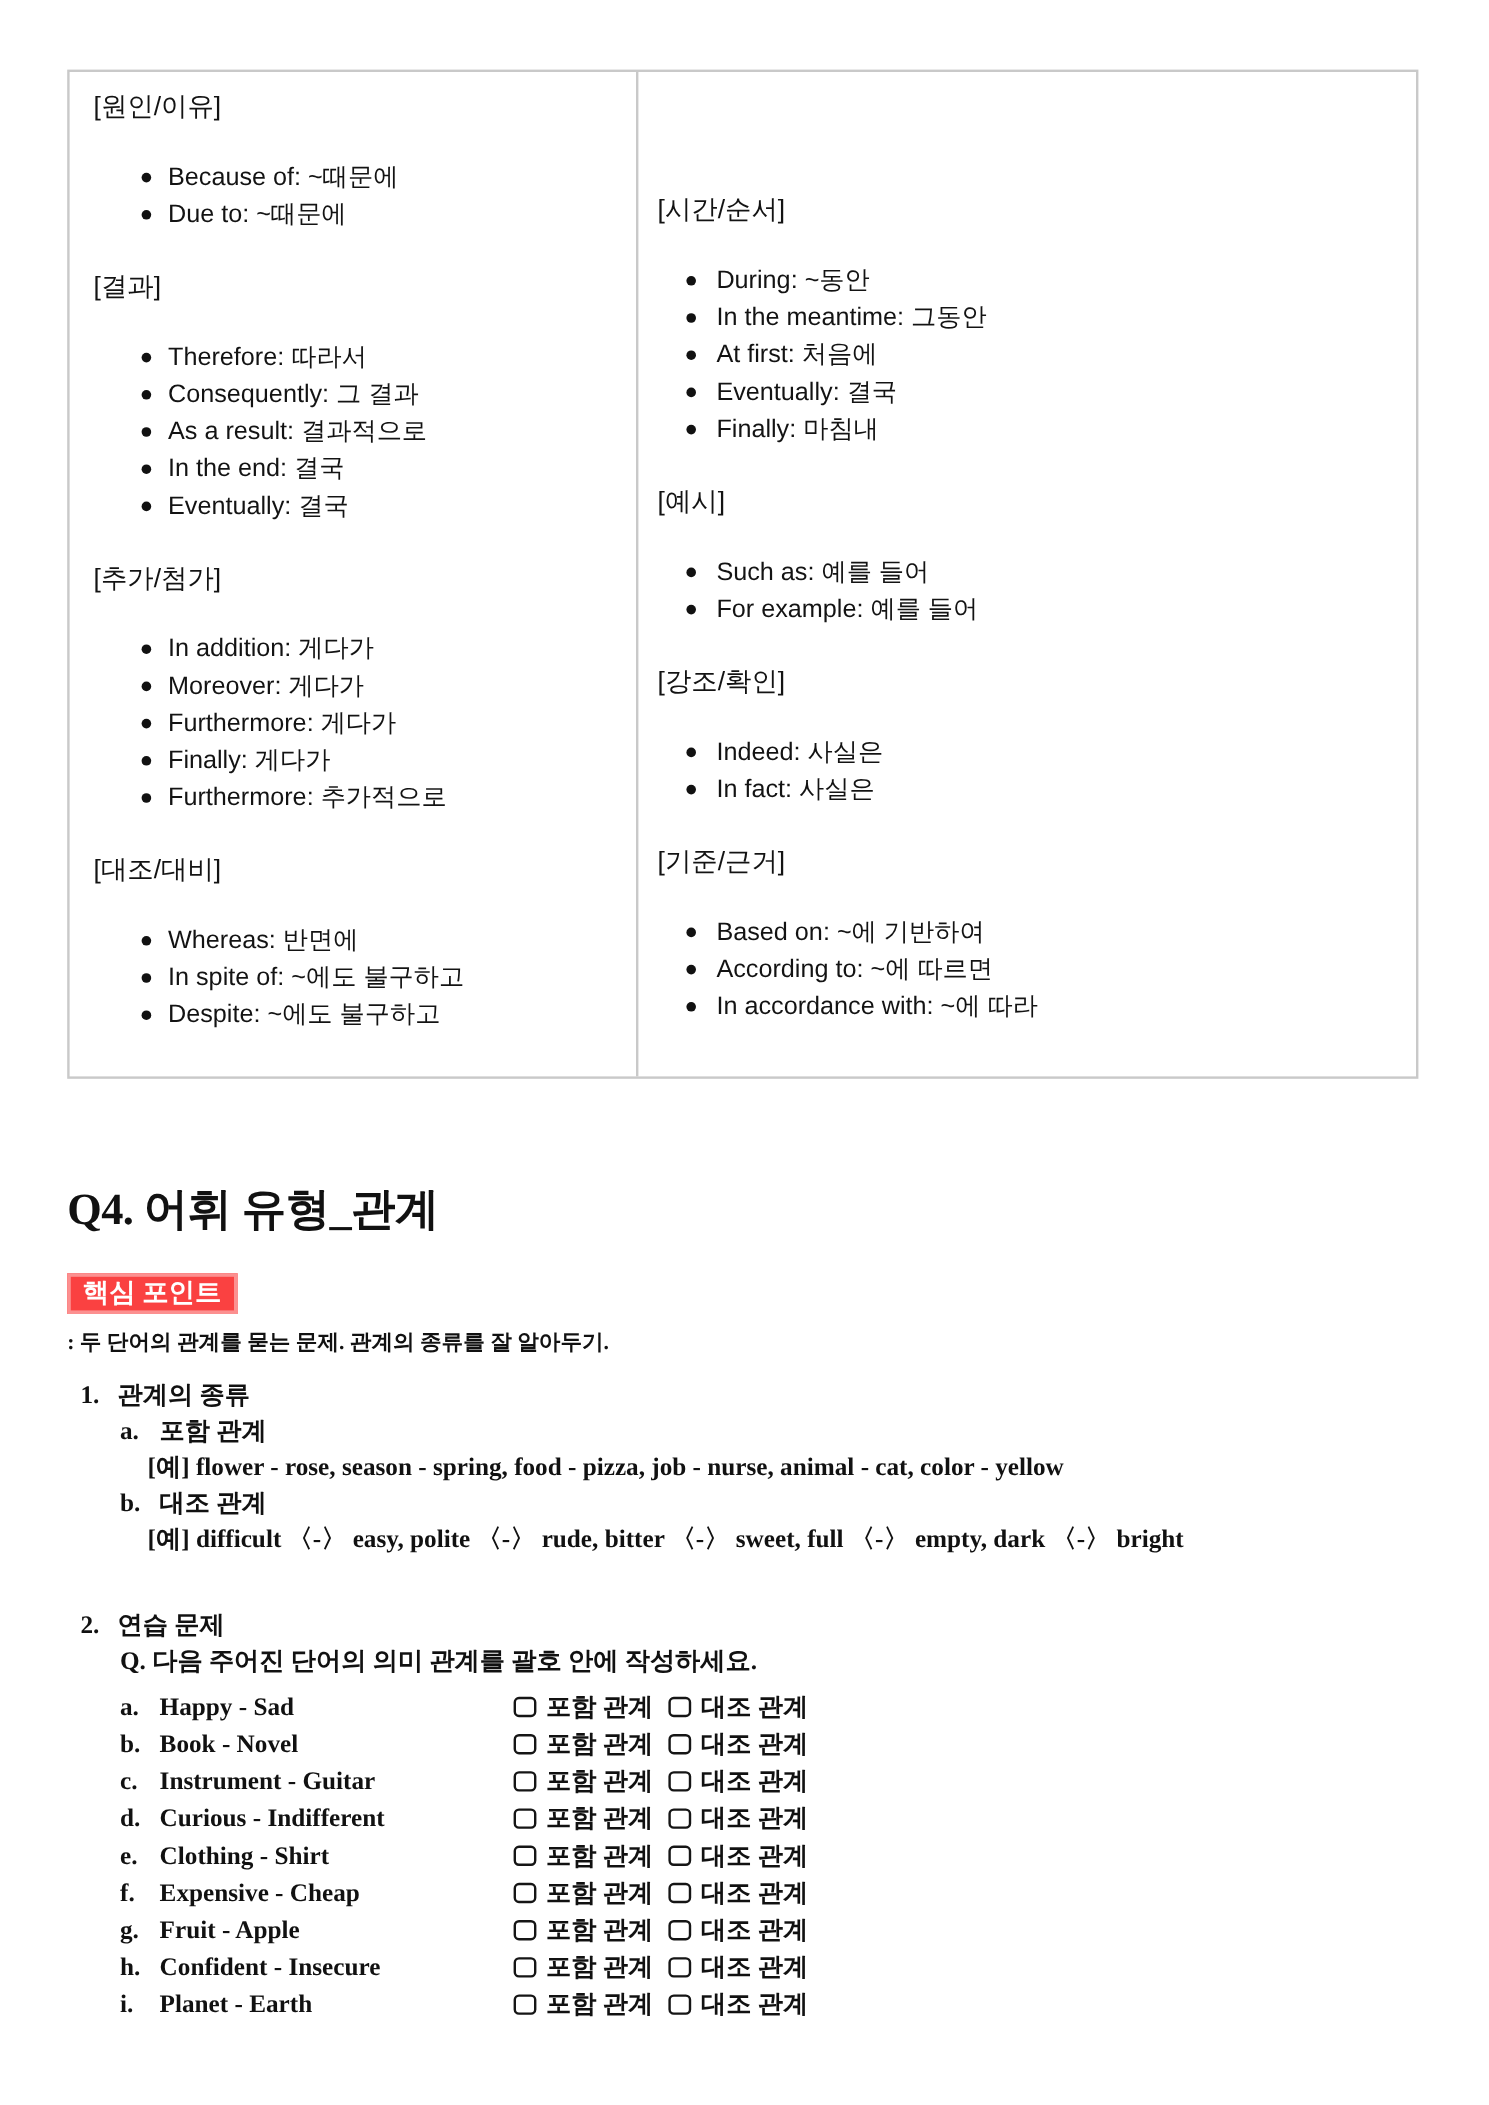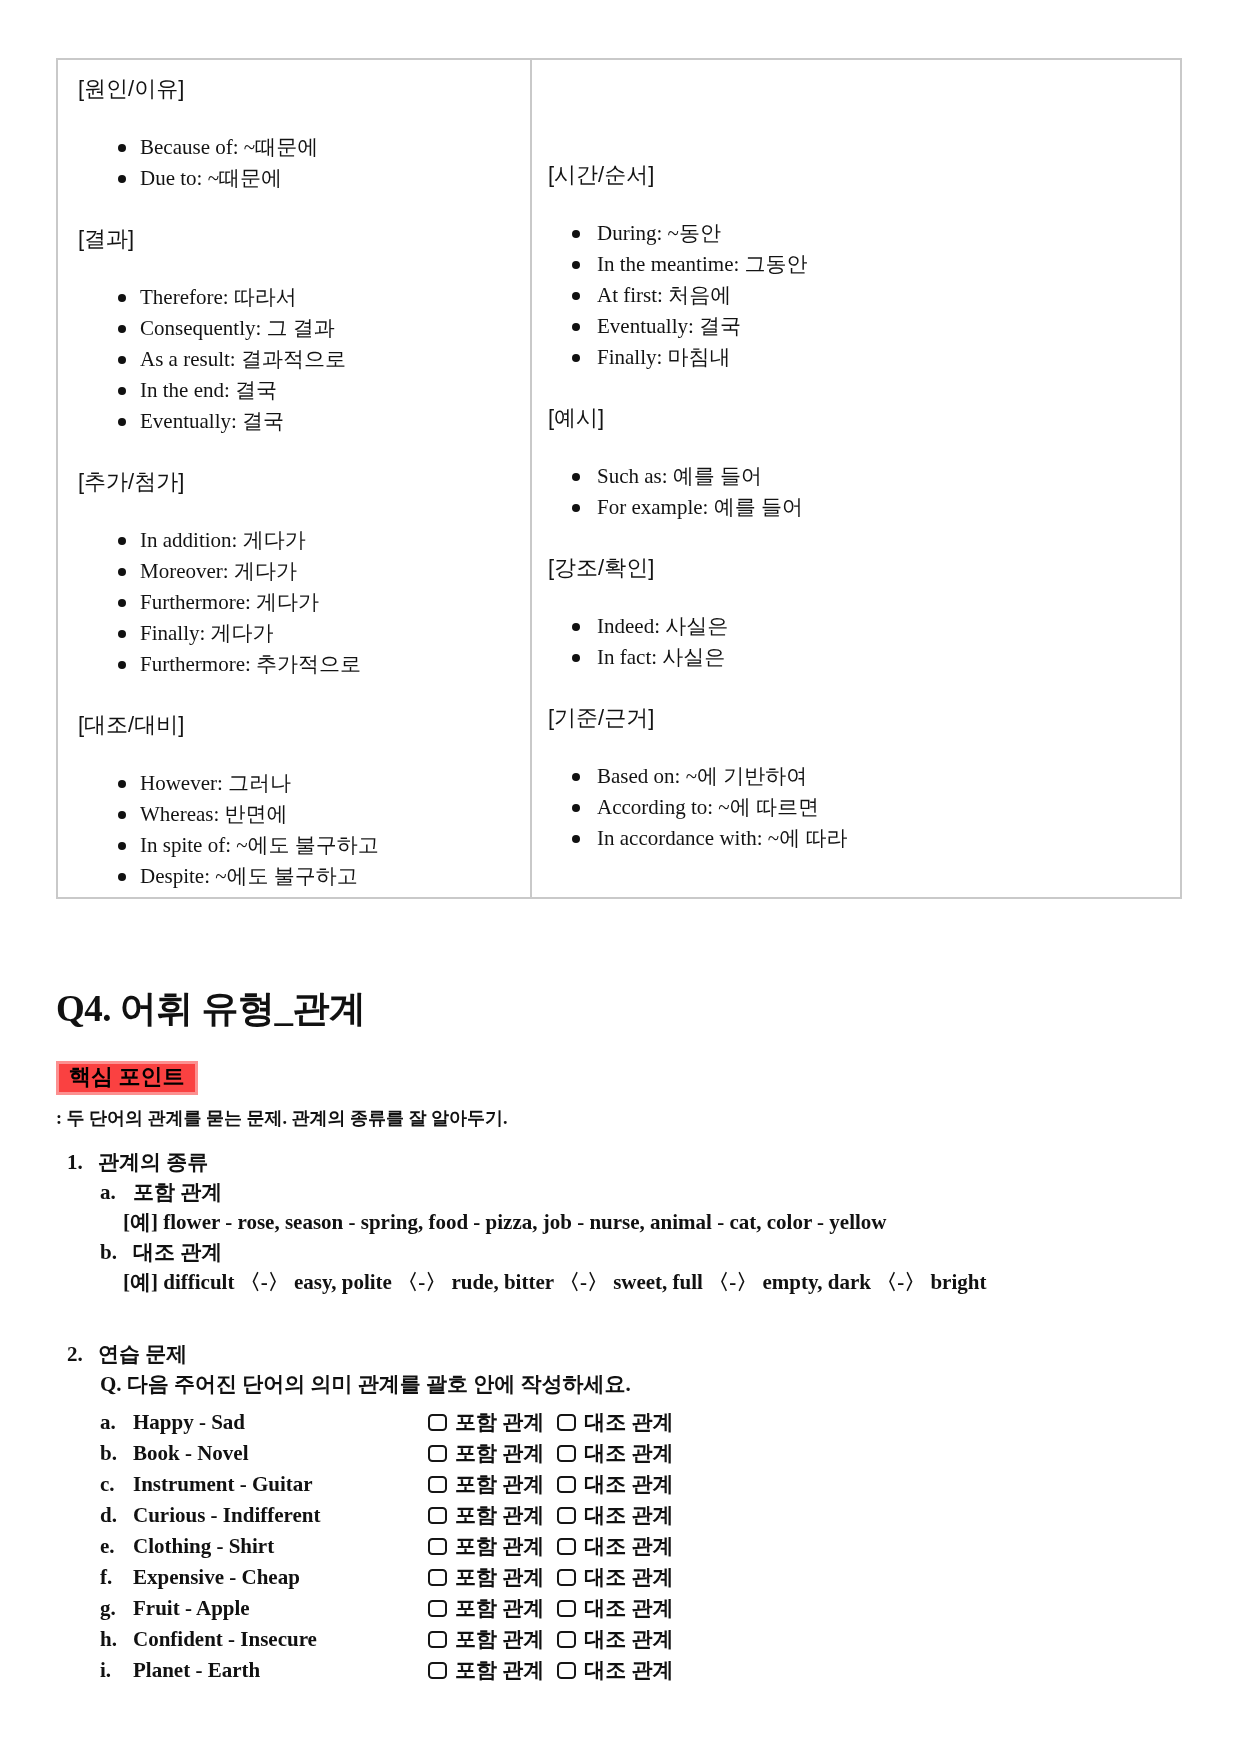--- a/index.html
+++ b/index.html
@@ -10,35 +10,35 @@
   
   .conn-table{
     position:absolute;left:56px;top:58px;width:1126px;height:841px;
     box-sizing:border-box;border:2px solid #c9c9c9;display:flex;background:#fff;
   }
   .cell{box-sizing:border-box;}
   .cell-left{width:474px;border-right:2px solid #c9c9c9;padding:14px 20px 0 20px;}
   .cell-right{flex:1;padding:100px 18px 0 16px;}
   .sec-header{font-size:22px;line-height:30px;margin:30px 0 28px 0;}
   .cell .sec:first-child .sec-header{margin-top:0;}
-  .conn-table ul{list-style:none;margin:0;padding:0;font-family:Liberation Serif, serif;}
+  .conn-table ul{list-style:none;margin:0;padding:0;}
   .conn-table li{font-size:21px;line-height:31px;position:relative;}
   .cell-left li{padding-left:62px;}
   .cell-left li .bullet{left:40px;}
   .cell-right li{padding-left:49px;}
   .cell-right li .bullet{left:24px;}
   .bullet{position:absolute;top:12px;width:8px;height:8px;border-radius:50%;background:#111;}
   
   .content{
     position:absolute;left:56px;top:987px;width:1130px;
     font-family:Liberation Serif, serif;font-weight:700;color:#111;
   }
   .page-title{font-size:37px;line-height:44px;margin:0 0 30px 0;font-weight:700;letter-spacing:-0.5px;}
   .badge{
-    display:inline-block;background:#fa4141;border:3px solid #fc9090;color:#000000;
+    display:inline-block;background:#fa4141;border:3px solid #fc9090;color:#ffffff;
     font-size:22px;line-height:24px;padding:1px 10px 3px 10px;font-weight:700;
   }
   .subtitle{font-size:18px;line-height:30px;margin:8px 0 14px 0;}
   .line{font-size:21px;line-height:30px;display:flex;align-items:baseline;}
   .num{margin-left:11px;width:31px;flex:0 0 auto;}
   .letter{margin-left:44px;width:33px;flex:0 0 auto;}
   .example{font-size:21px;line-height:30px;margin-left:67px;}
   .mt42{margin-top:42px;}
   .practice{margin-top:8px;}
   .p-row{font-size:21px;line-height:31px;display:flex;align-items:center;}
@@ -82,21 +82,20 @@
         <li><span class="bullet"></span><span>Moreover: 게다가</span></li>
         <li><span class="bullet"></span><span>Furthermore: 게다가</span></li>
         <li><span class="bullet"></span><span>Finally: 게다가</span></li>
         <li><span class="bullet"></span><span>Furthermore: 추가적으로</span></li>
       </ul>
     </div>
 
     <div class="sec">
       <div class="sec-header">[대조/대비]</div>
       <ul>
-        <li><span class="bullet"></span><span>However: 그러나</span></li>
         <li><span class="bullet"></span><span>Whereas: 반면에</span></li>
         <li><span class="bullet"></span><span>In spite of: ~에도 불구하고</span></li>
         <li><span class="bullet"></span><span>Despite: ~에도 불구하고</span></li>
       </ul>
     </div>
 
   </div>
   <div class="cell cell-right">
 
     <div class="sec">

